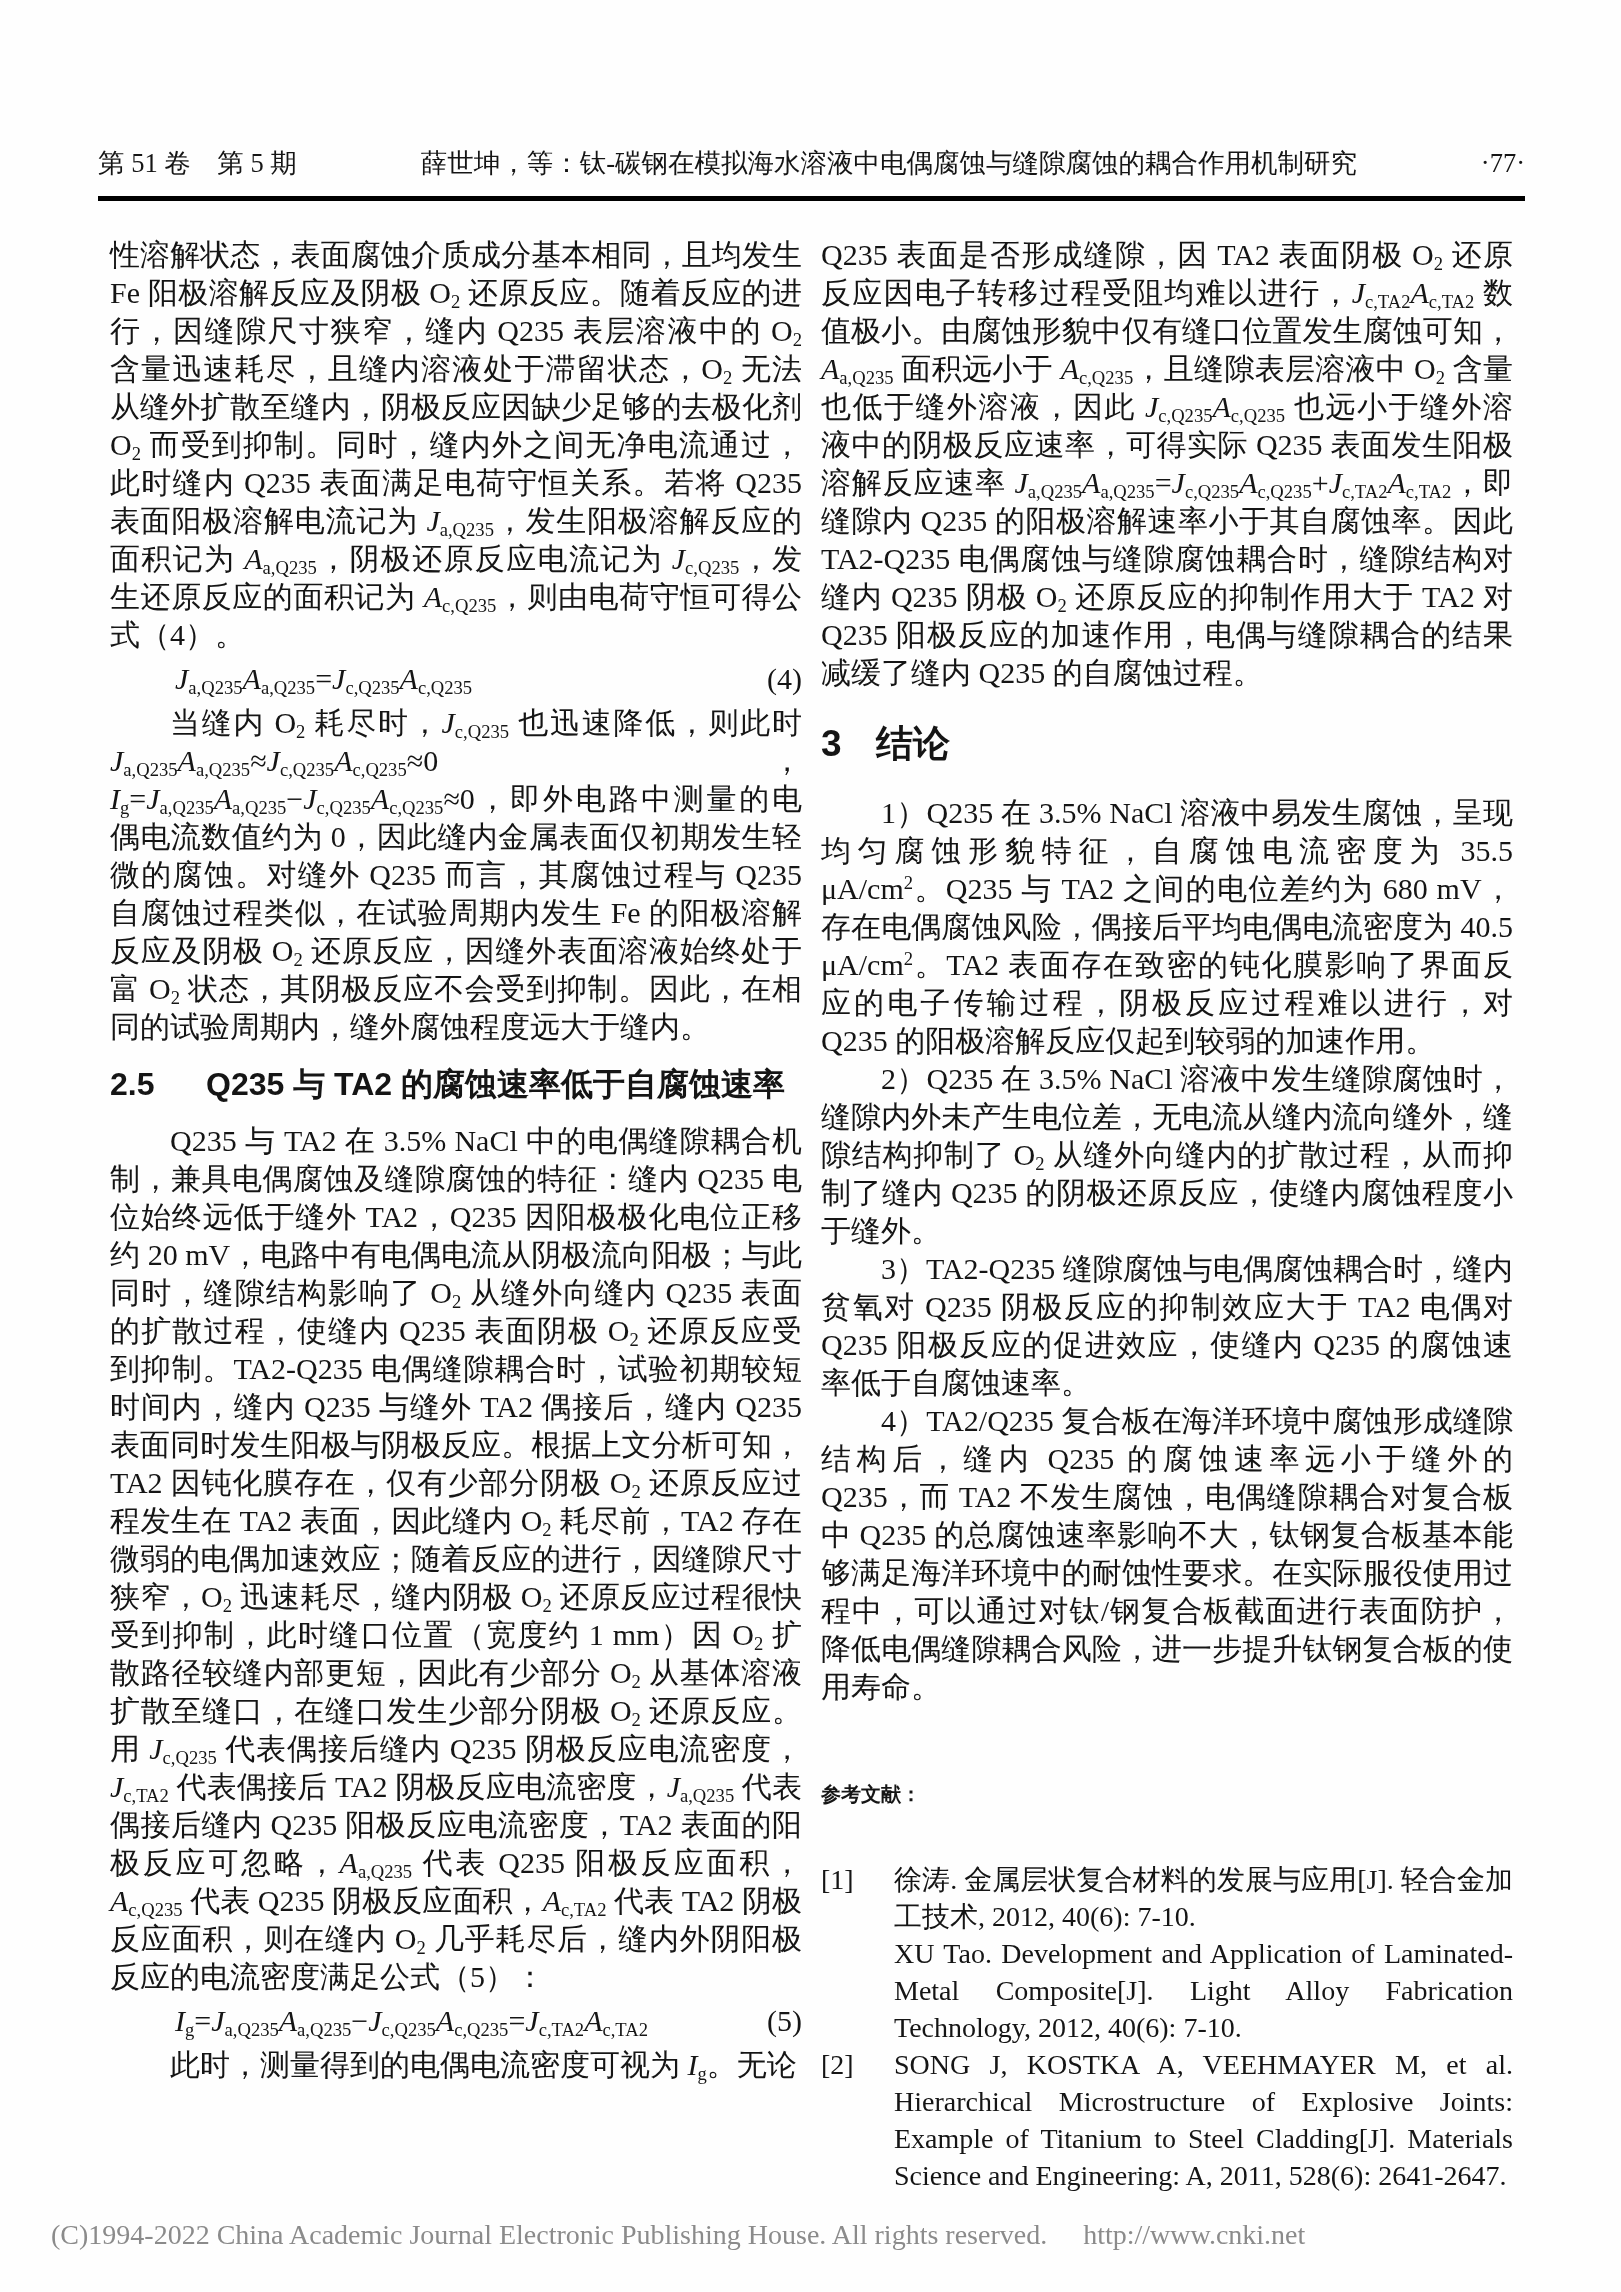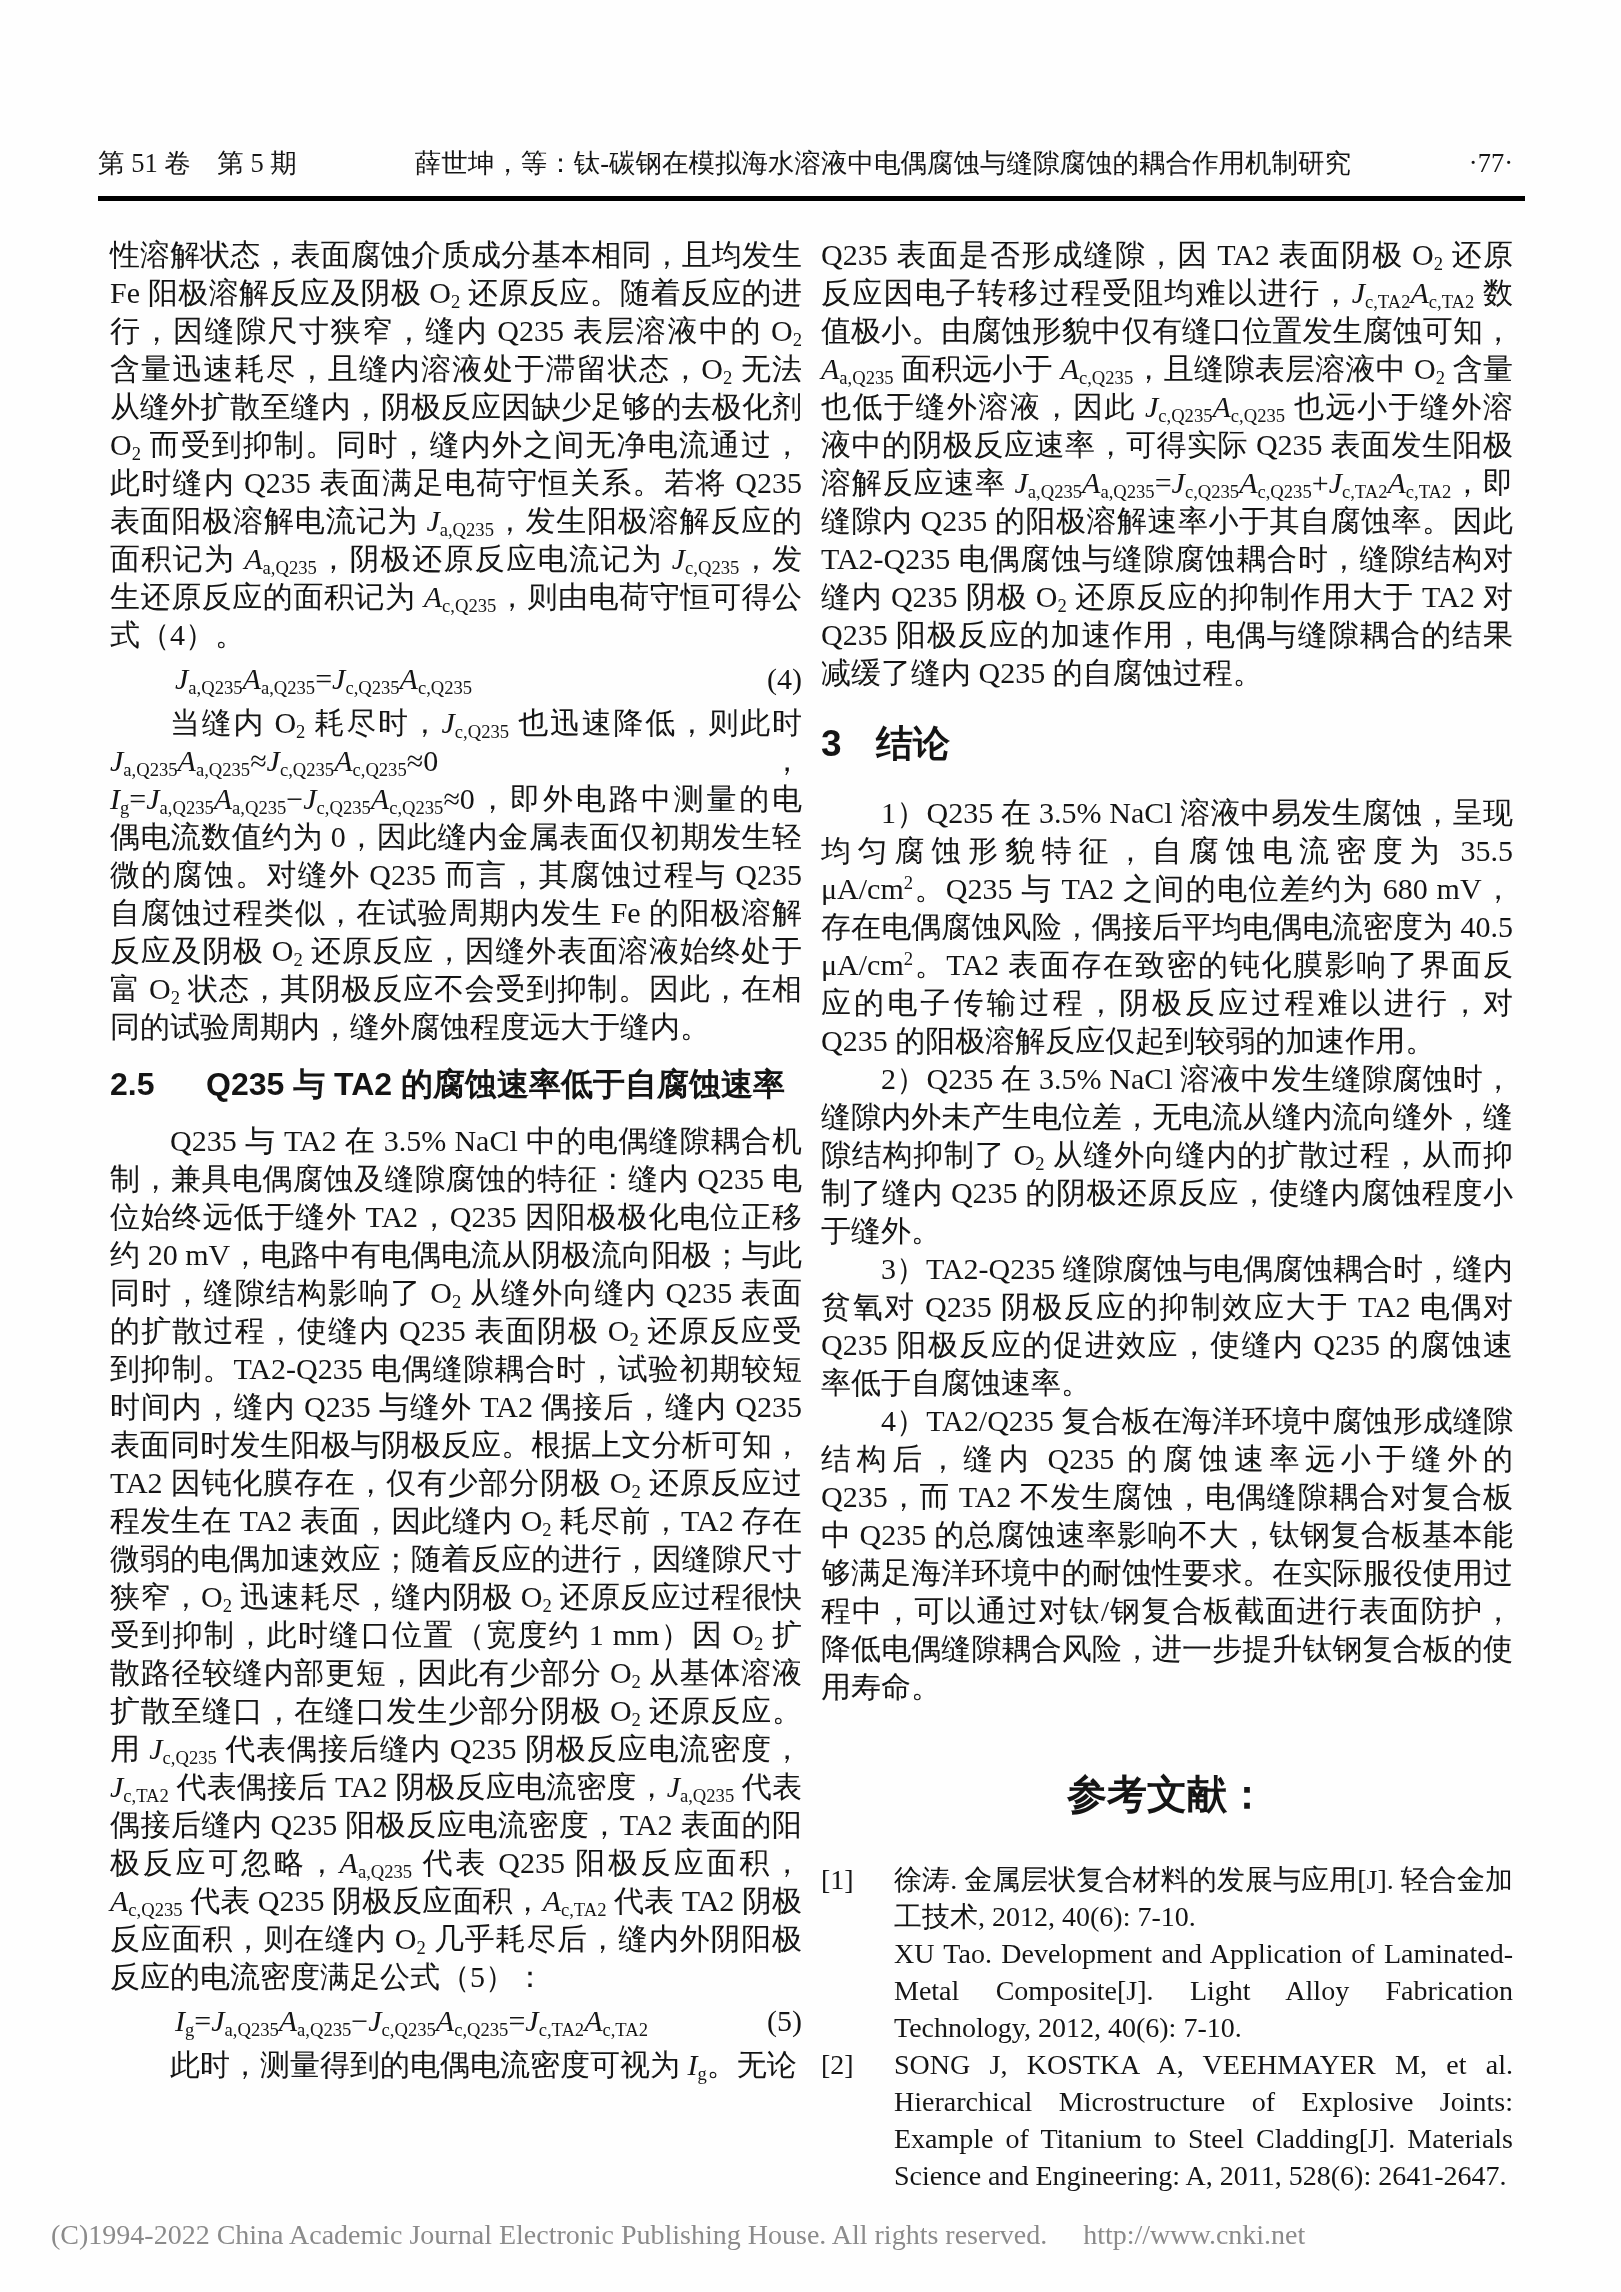--- a/index.html
+++ b/index.html
@@ -13,21 +13,21 @@
     height: 2293px;
     background: #fefefe;
     font-family: "Liberation Serif", "DejaVu Serif", serif;
     color: #151515;
     overflow: hidden;
   }
   
   .page-header {
     position: absolute;
     left: 98px;
-    right: 108px;
+    right: 96px;
     top: 147px;
     display: flex;
     align-items: baseline;
     font-size: 26.5px;
     line-height: 33px;
     white-space: nowrap;
   }
   .page-header .run-title {
     flex: 1;
     text-align: center;
@@ -102,23 +102,23 @@
     font-size: 37px;
     line-height: 49px;
     text-align: left;
   }
   .section-heading .h-num { flex: none; width: 55px; }
 
   .ref-heading {
     margin: 69px 0 47px 0;
     font-family: "Liberation Sans", "DejaVu Sans", sans-serif;
     font-weight: bold;
-    font-size: 40px;
+    font-size: 20px;
     line-height: 39px;
-    text-align: center;
+    text-align: left;
   }
 
   
   .ref-item {
     display: flex;
     font-size: 28px;
     line-height: 37px;
   }
   .ref-item .ref-label { flex: none; width: 73px; }
   .ref-item .ref-texts { flex: 1; }

